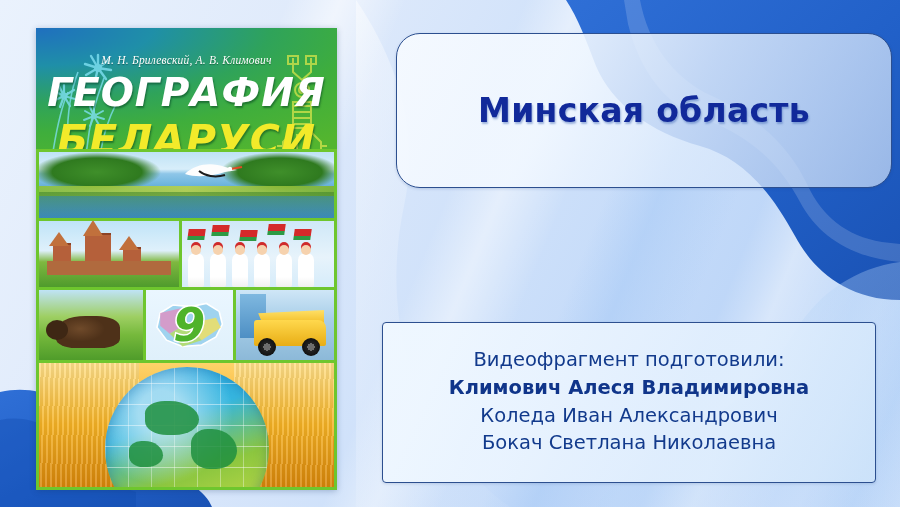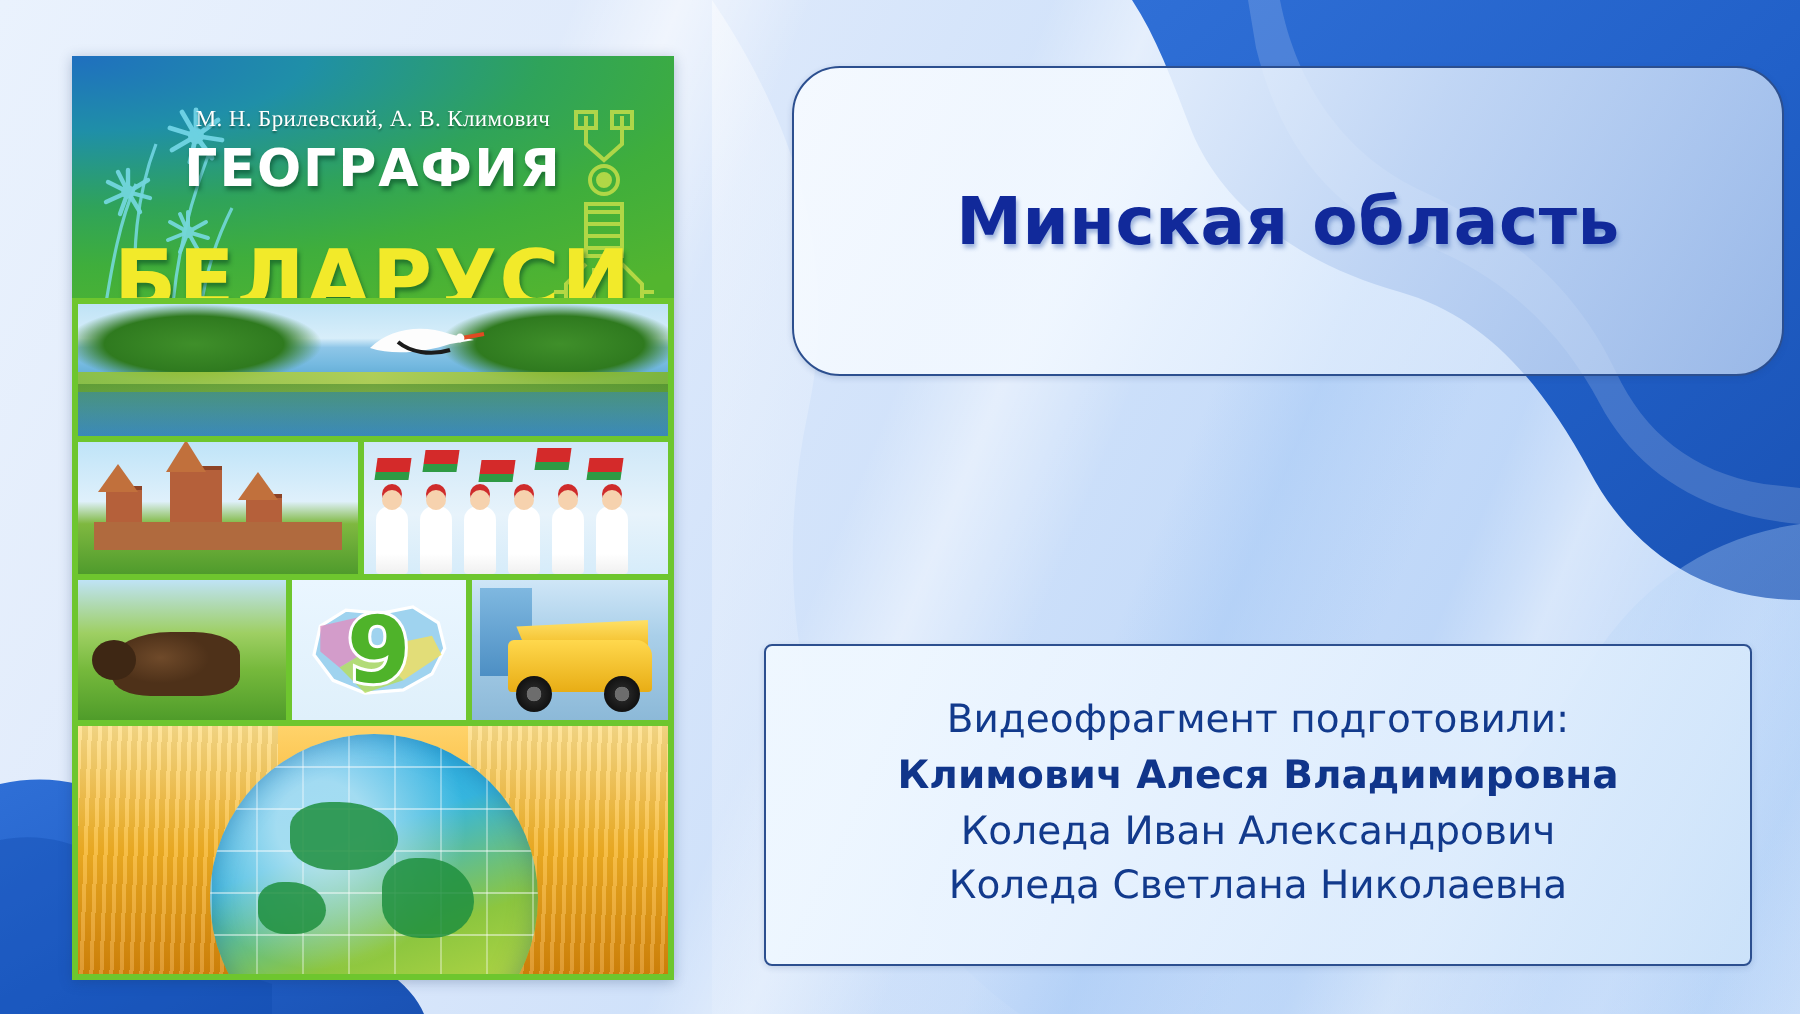--- a/index.html
+++ b/index.html
@@ -53,20 +53,21 @@
   
   .book {
     position: absolute;
     left: 36px;
     top: 28px;
     width: 301px;
     height: 462px;
     overflow: hidden;
     box-shadow: 0 1px 6px rgba(20,50,100,0.28);
     background: #2a9c56;
+    font-style: italic;
   }
   .book-inner {
     position: absolute;
     inset: 0;
     display: flex;
     flex-direction: column;
   }
 
   
   .bk-top {
@@ -108,21 +109,21 @@
     position: absolute;
     left: 0;
     right: 0;
     text-align: center;
     font-weight: 700;
     letter-spacing: 1px;
     font-family: "DejaVu Sans", "Liberation Sans", sans-serif;
   }
   .bk-title1 {
     top: 42px;
-    font-size: 26px;
+    font-size: 39px;
     color: #ffffff;
     text-shadow: 1px 2px 2px rgba(0,60,30,.5);
   }
   .bk-title2 {
     top: 88px;
     font-size: 41px;
     color: #f2ea2a;
     text-shadow: 1px 2px 2px rgba(0,60,30,.5);
   }
 
@@ -540,16 +541,16 @@
   </div>
 
   <div id="title-panel" class="panel">
     <div id="slide-title">Минская область</div>
   </div>
 
   <div id="credits-panel" class="panel">
     <div class="credit-line">Видеофрагмент подготовили:</div>
     <div class="credit-line bold">Климович Алеся Владимировна</div>
     <div class="credit-line">Коледа Иван Александрович</div>
-    <div class="credit-line">Коледа Светлана Николаевна</div>
+    <div class="credit-line">Бокач Светлана Николаевна</div>
   </div>
 
 </div>
 
 </body></html>

